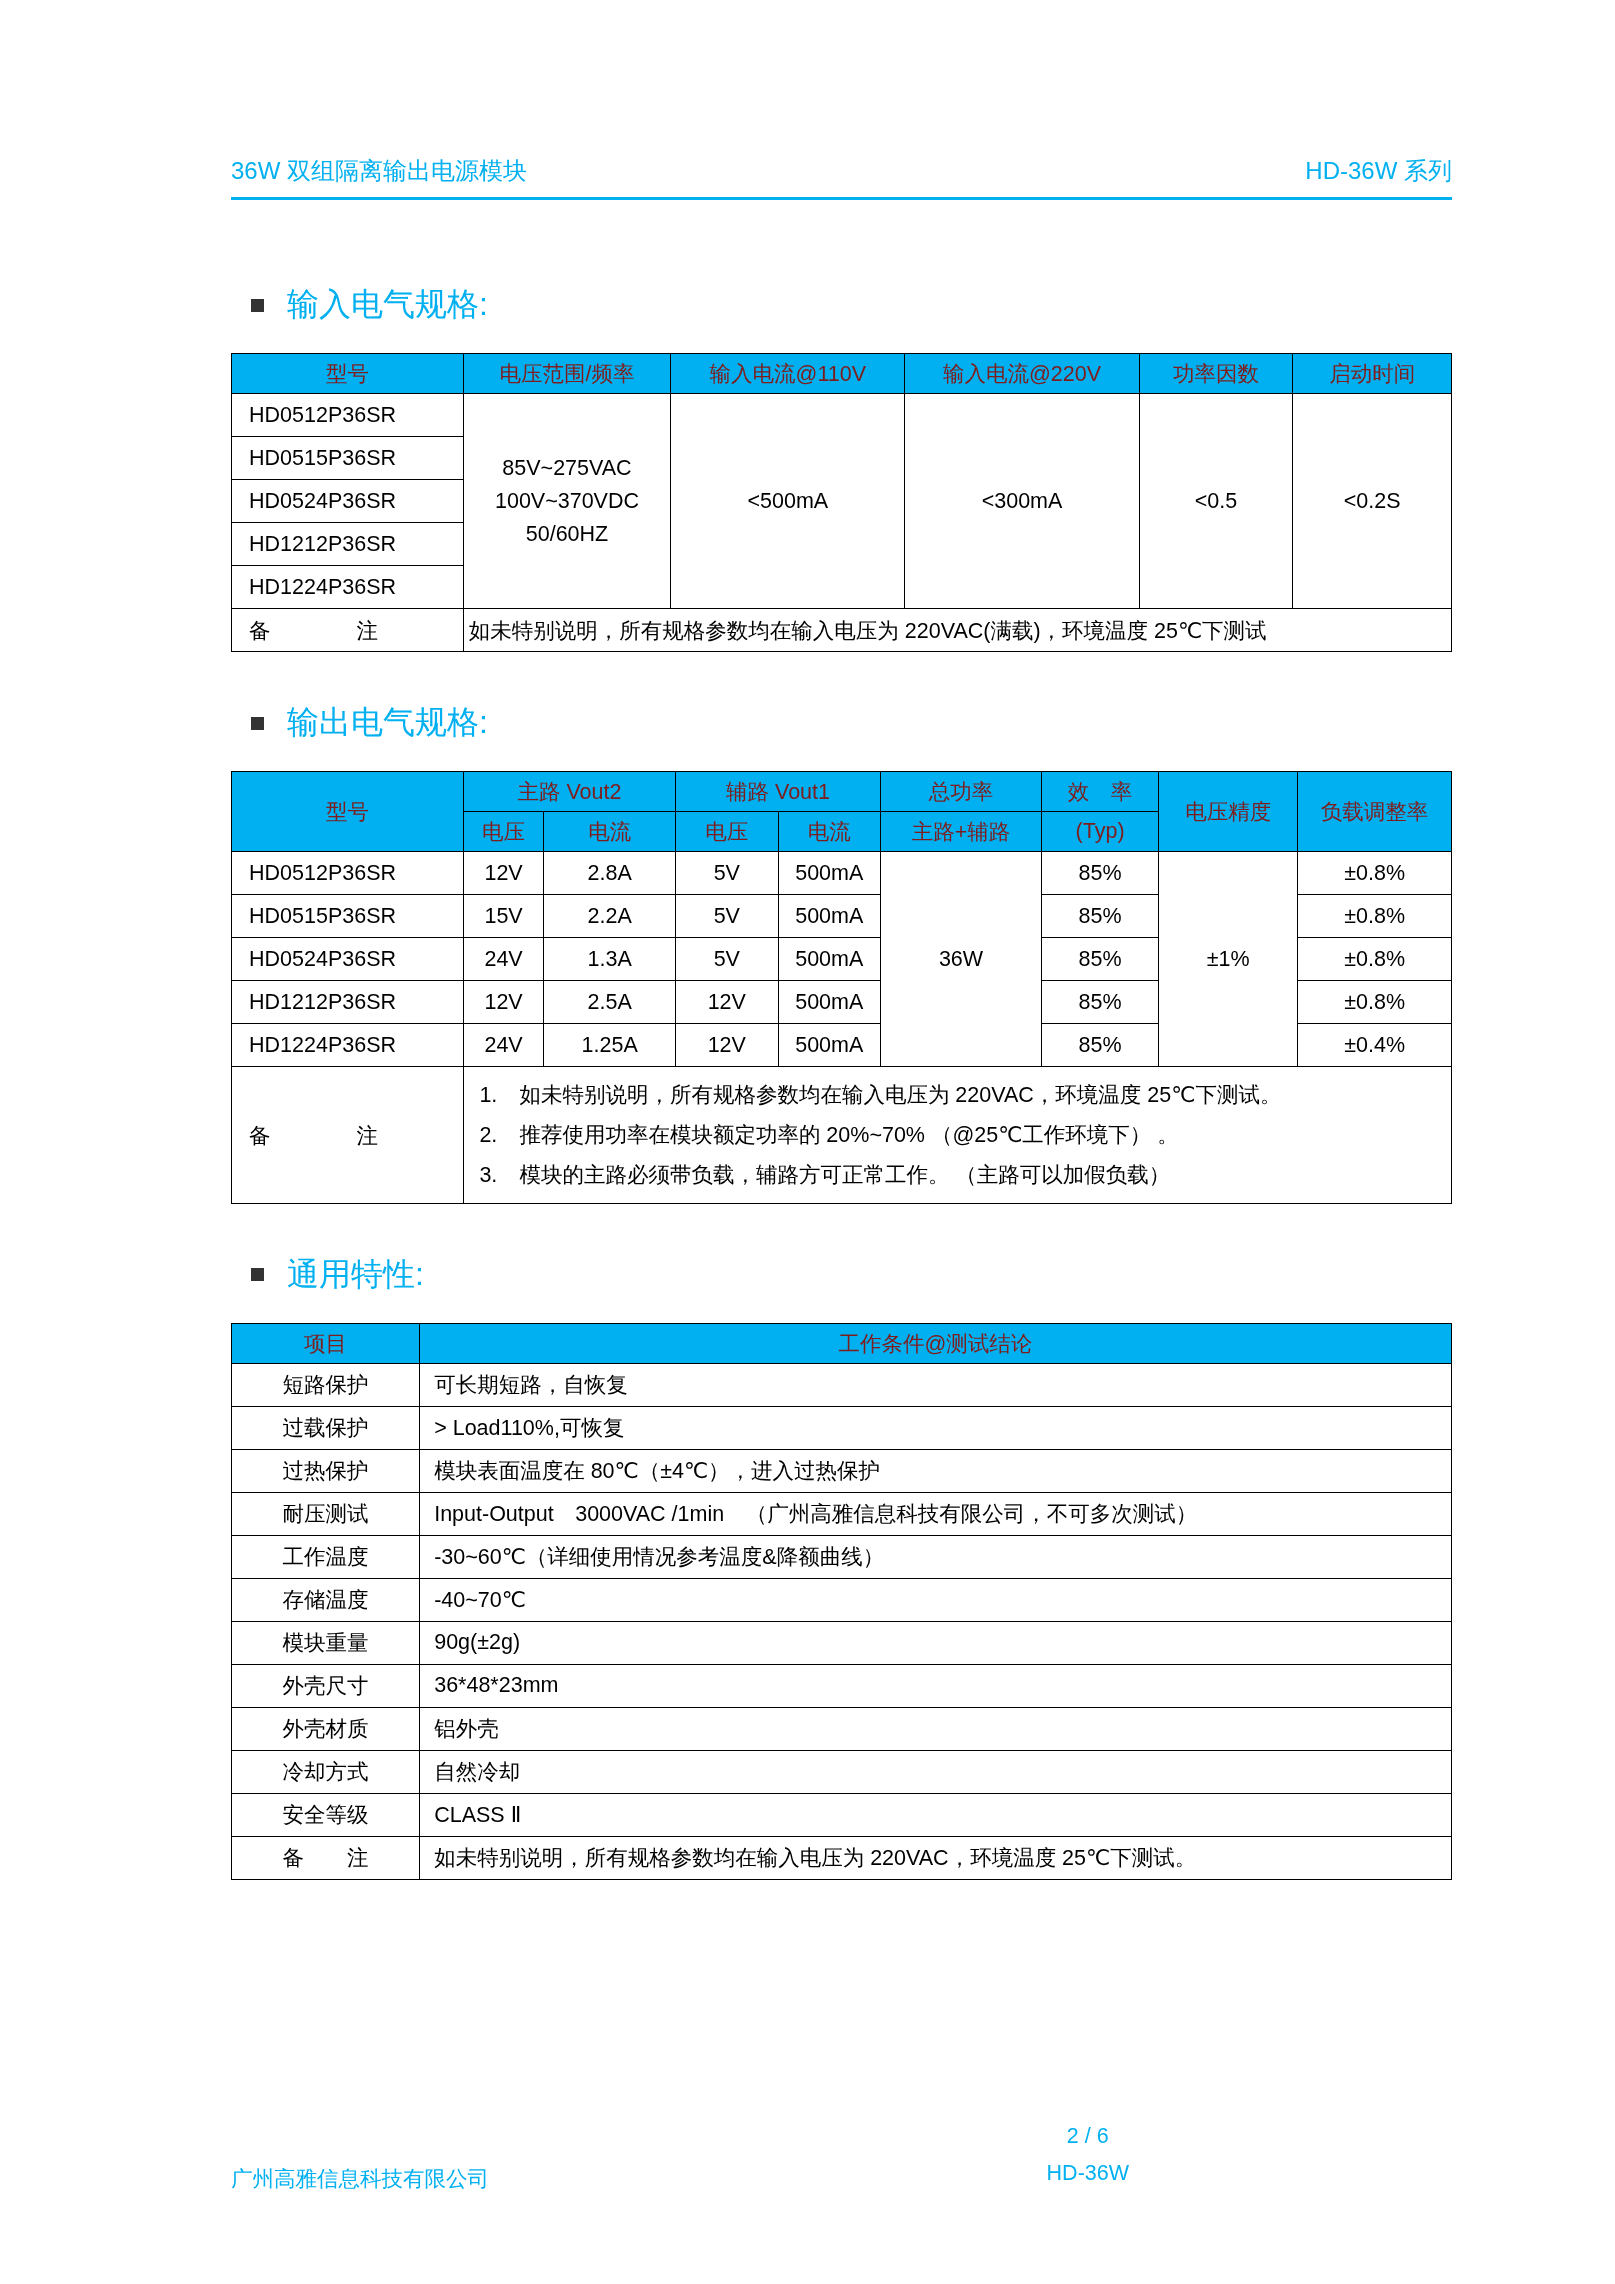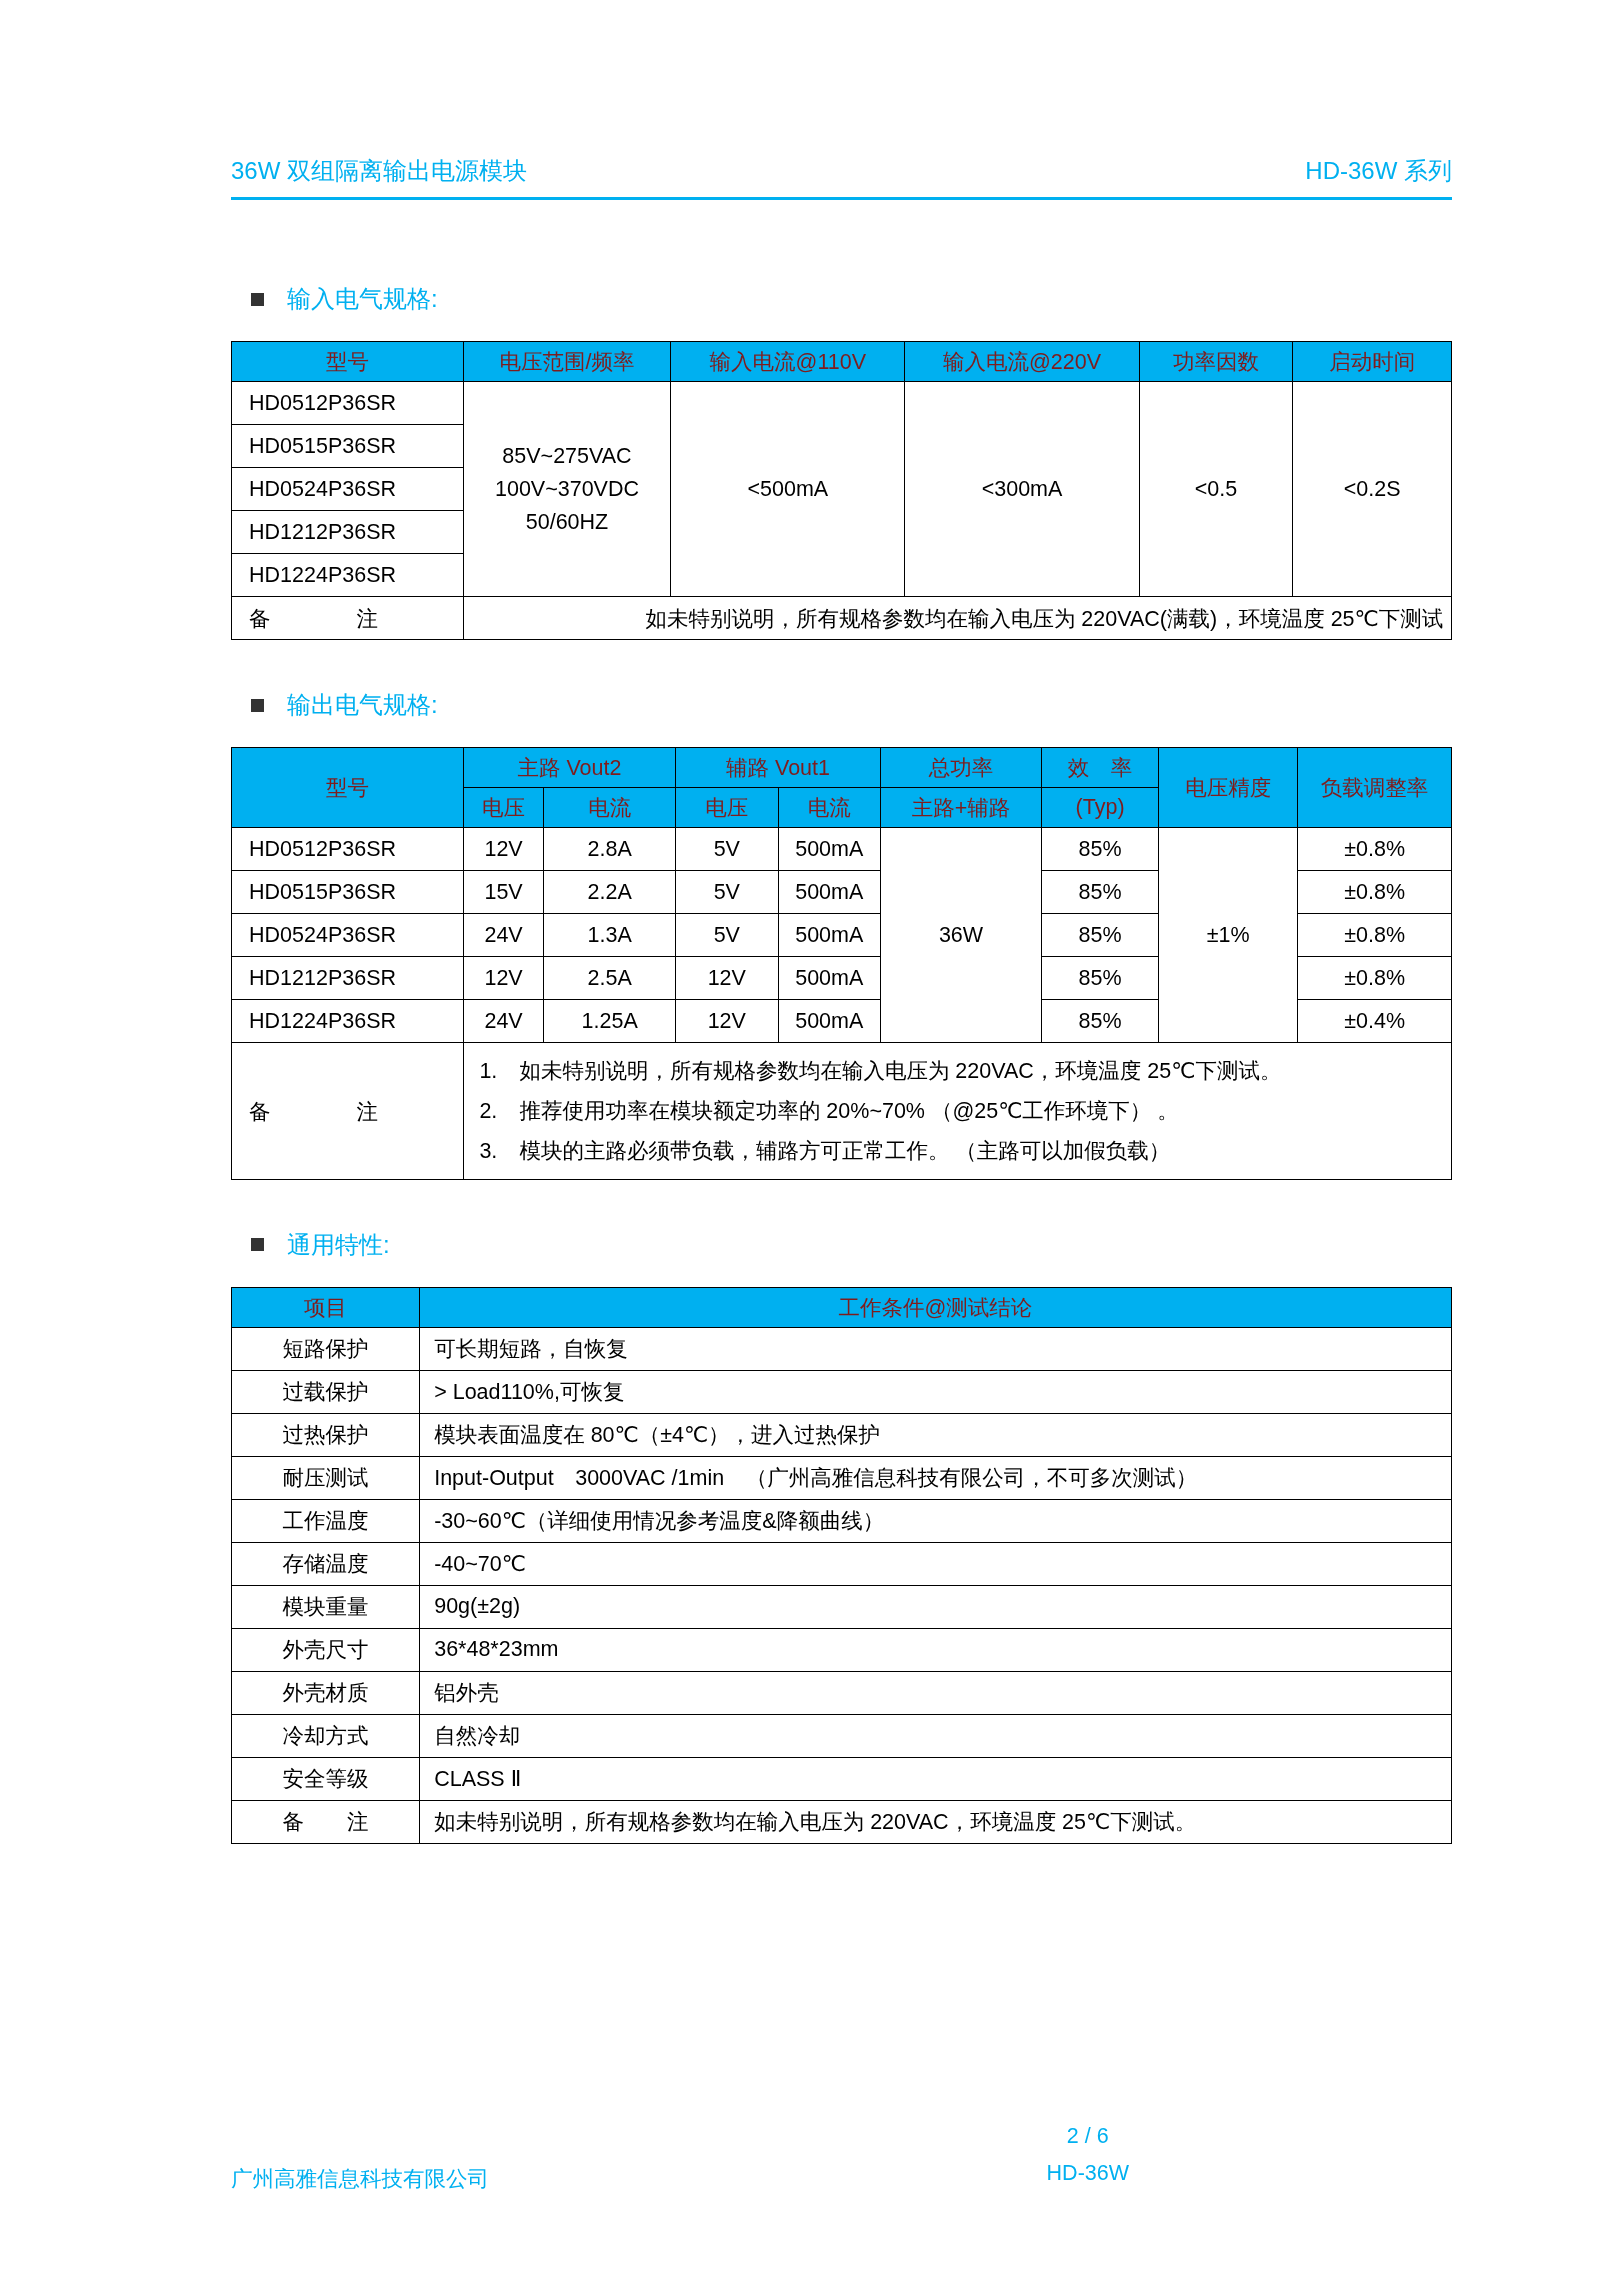--- a/index.html
+++ b/index.html
@@ -12,35 +12,35 @@
   .content { position:absolute; left:231px; top:0; width:1221px; }
 
   .page-header {
     display:flex; justify-content:space-between; align-items:flex-end;
     margin-top:155px; padding-bottom:10.4px; border-bottom:3.3px solid var(--accent);
     font-size:24px; color:var(--accent);
   }
 
   .section-title {
     display:flex; align-items:center; gap:23.5px;
-    color:var(--accent); font-size:24px; margin:0 0 0 19.6px;
+    color:var(--accent); font-size:32px; margin:0 0 0 19.6px;
   }
   .section-title .bullet { width:13px; height:13px; background:var(--bullet); flex:none; }
 
   .sec1 { margin-top:83px; }
   .sec2 { margin-top:49px; }
   .sec3 { margin-top:49px; }
 
   table { border-collapse:collapse; width:100%; font-size:21.5px; table-layout:fixed; margin-top:26px; }
   th, td { border:1.3px solid #000; text-align:center; vertical-align:middle; padding:0 7.8px; }
   th { background:var(--accent); font-weight:normal; height:40px; color:#7f1d1d; }
   td { height:43px; }
   td.model { text-align:left; padding-left:17px; }
   td.note-label { text-align:left; padding-left:17px; }
-  td.note-text { text-align:right; padding-left:26px; }
+  td.note-text { text-align:left; padding-left:5px; }
   .vr-cell div { line-height:33px; }
 
   td.notes { text-align:left; padding:7.8px 0 7.8px 15.6px; }
   .note-line { display:flex; line-height:40px; }
   .note-line .num { width:40px; flex:none; }
 
   .t-general td.value { text-align:left; padding-left:14.3px; }
 
   .footer {
     position:absolute; left:231px; right:205px; bottom:91px;

